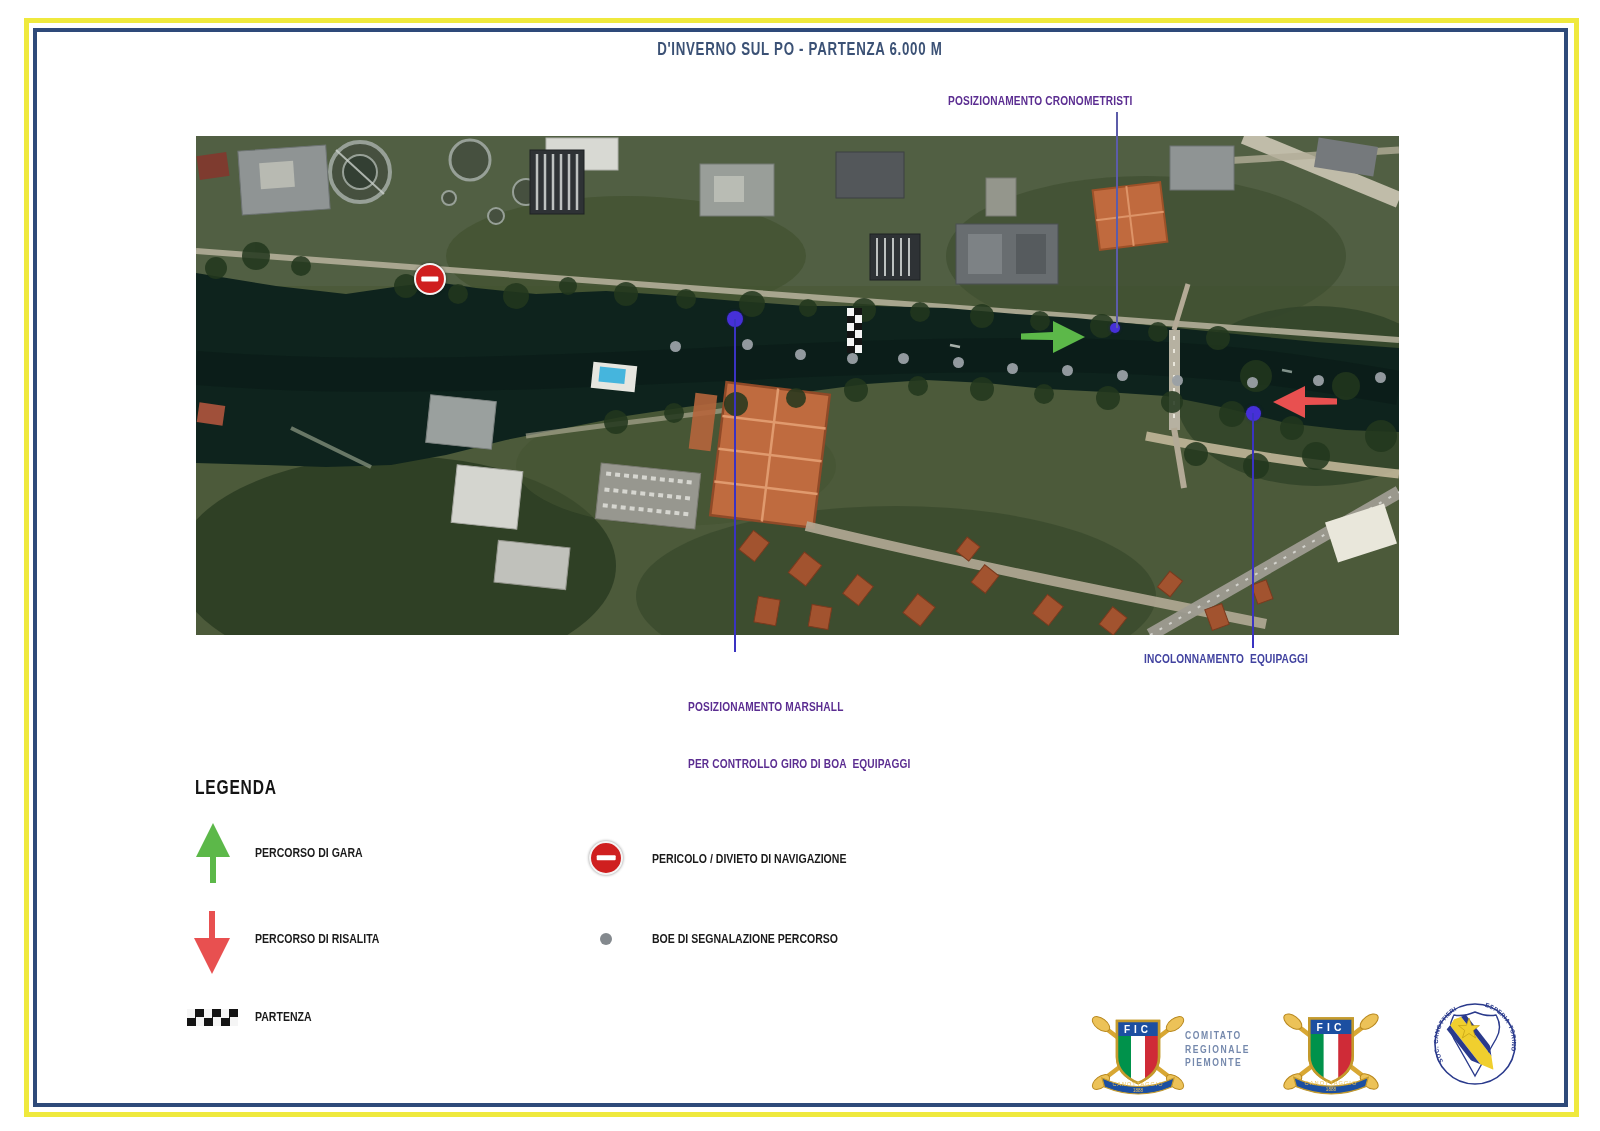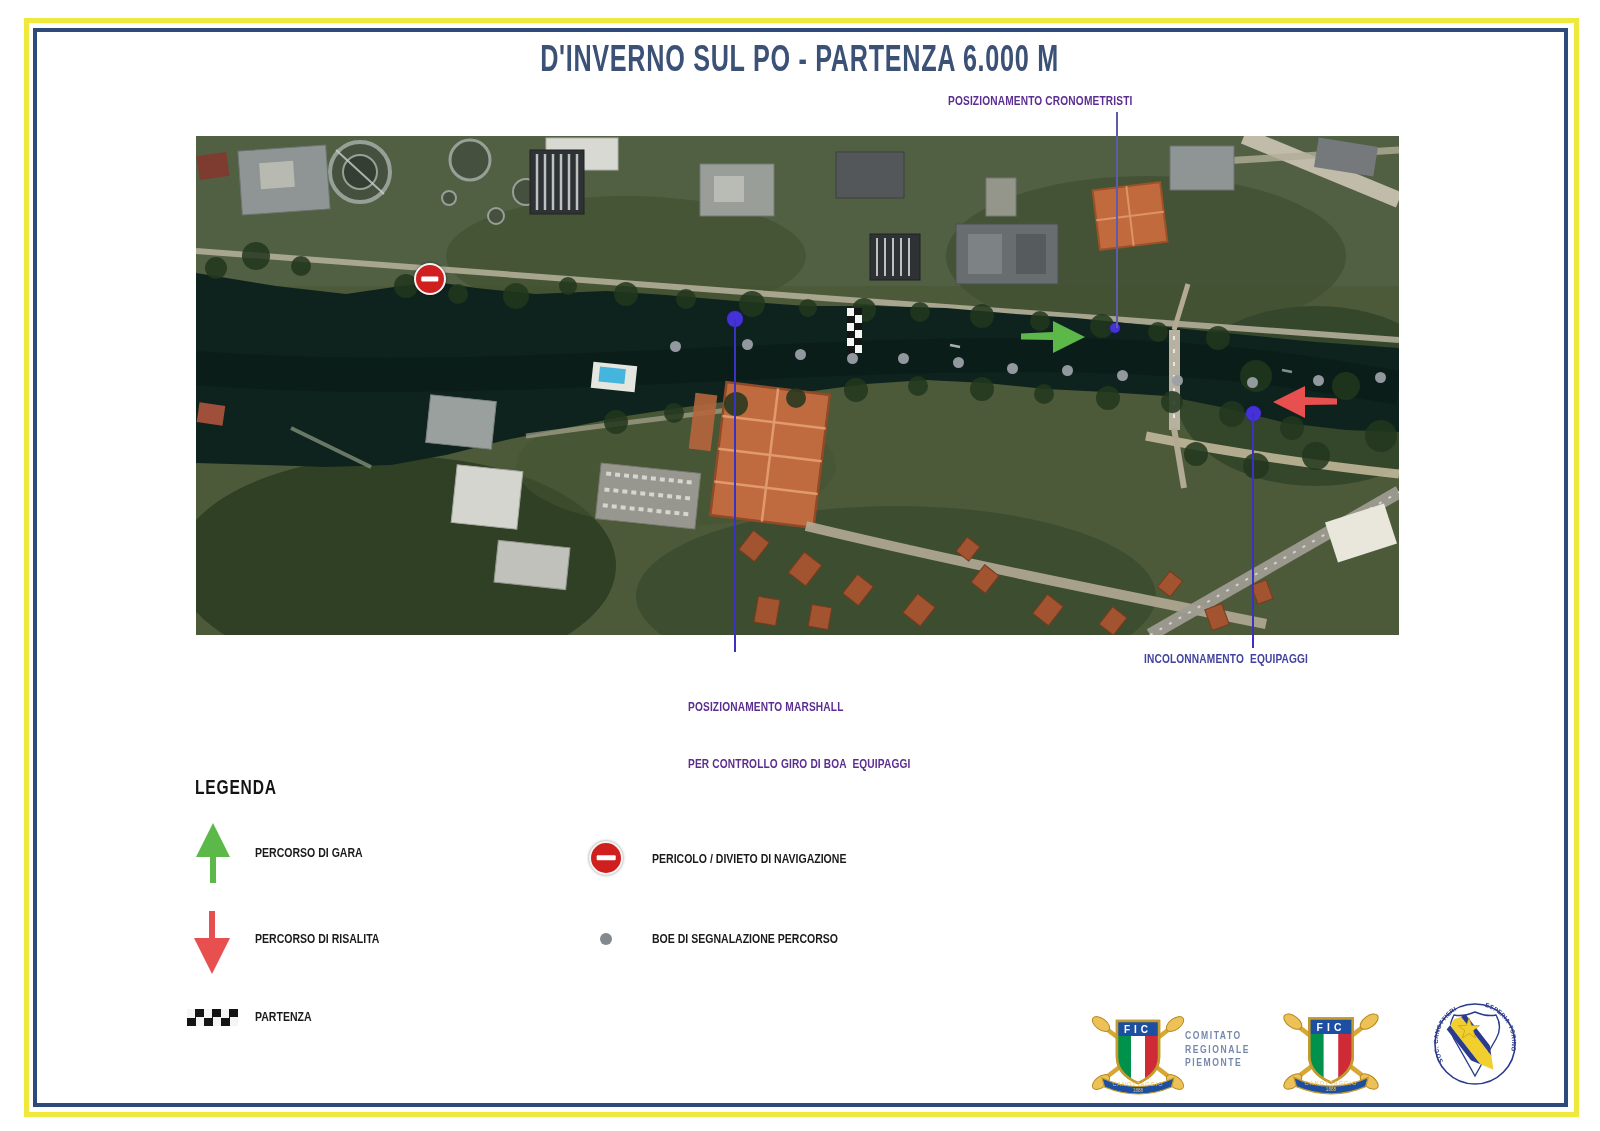--- a/index.html
+++ b/index.html
@@ -3,21 +3,21 @@
 <meta charset="utf-8">
 <style>
   html,body{margin:0;padding:0;background:#ffffff;}
   .sheet{position:relative;width:1600px;height:1131px;background:#fff;overflow:hidden;
          font-family:"Liberation Sans",sans-serif;}
   .border-yellow{position:absolute;left:24px;top:18px;width:1545px;height:1089px;
                  border:5px solid #efe93d;}
   .border-blue{position:absolute;left:33px;top:28px;width:1527px;height:1071px;
                border:4px solid #2e4a7a;}
   .title{position:absolute;left:0;top:38px;width:100%;text-align:center;
-         font-size:36px;font-weight:bold;letter-spacing:1px;color:#3b5175;}
+         font-size:19px;font-weight:bold;letter-spacing:1px;color:#3b5175;}
   .cx-c{display:inline-block;transform:scaleX(.70);transform-origin:50% 50%;}
   .cx{transform:scaleX(.78);transform-origin:0 0;}
   .ann-label{position:absolute;font-size:13px;font-weight:bold;color:#5b2d91;
              white-space:pre;letter-spacing:.2px;}
   .ann-label.indigo{color:#4243a0;}
   .connector{position:absolute;width:2px;background:#3a33c2;}
   .connector.gray{background:#5c5ca9;}
   .map{position:absolute;left:196px;top:136px;width:1203px;height:499px;background:#101;}
   .map svg.sat{position:absolute;left:0;top:0;width:100%;height:100%;}
   .overlay{position:absolute;}

